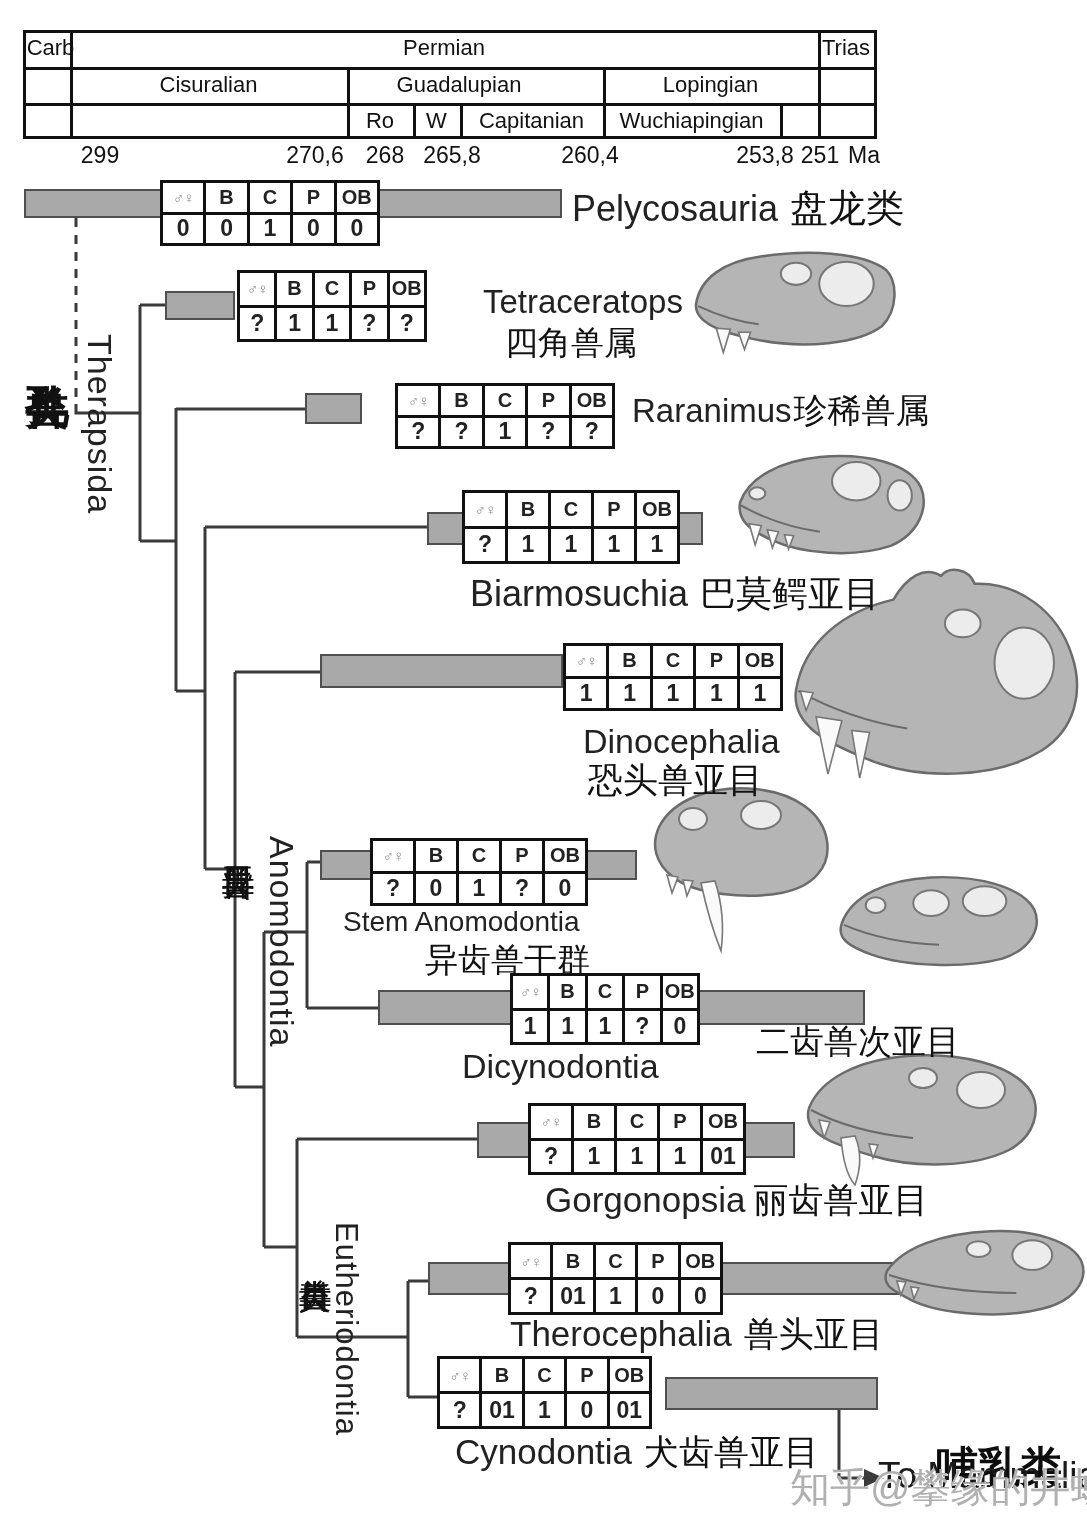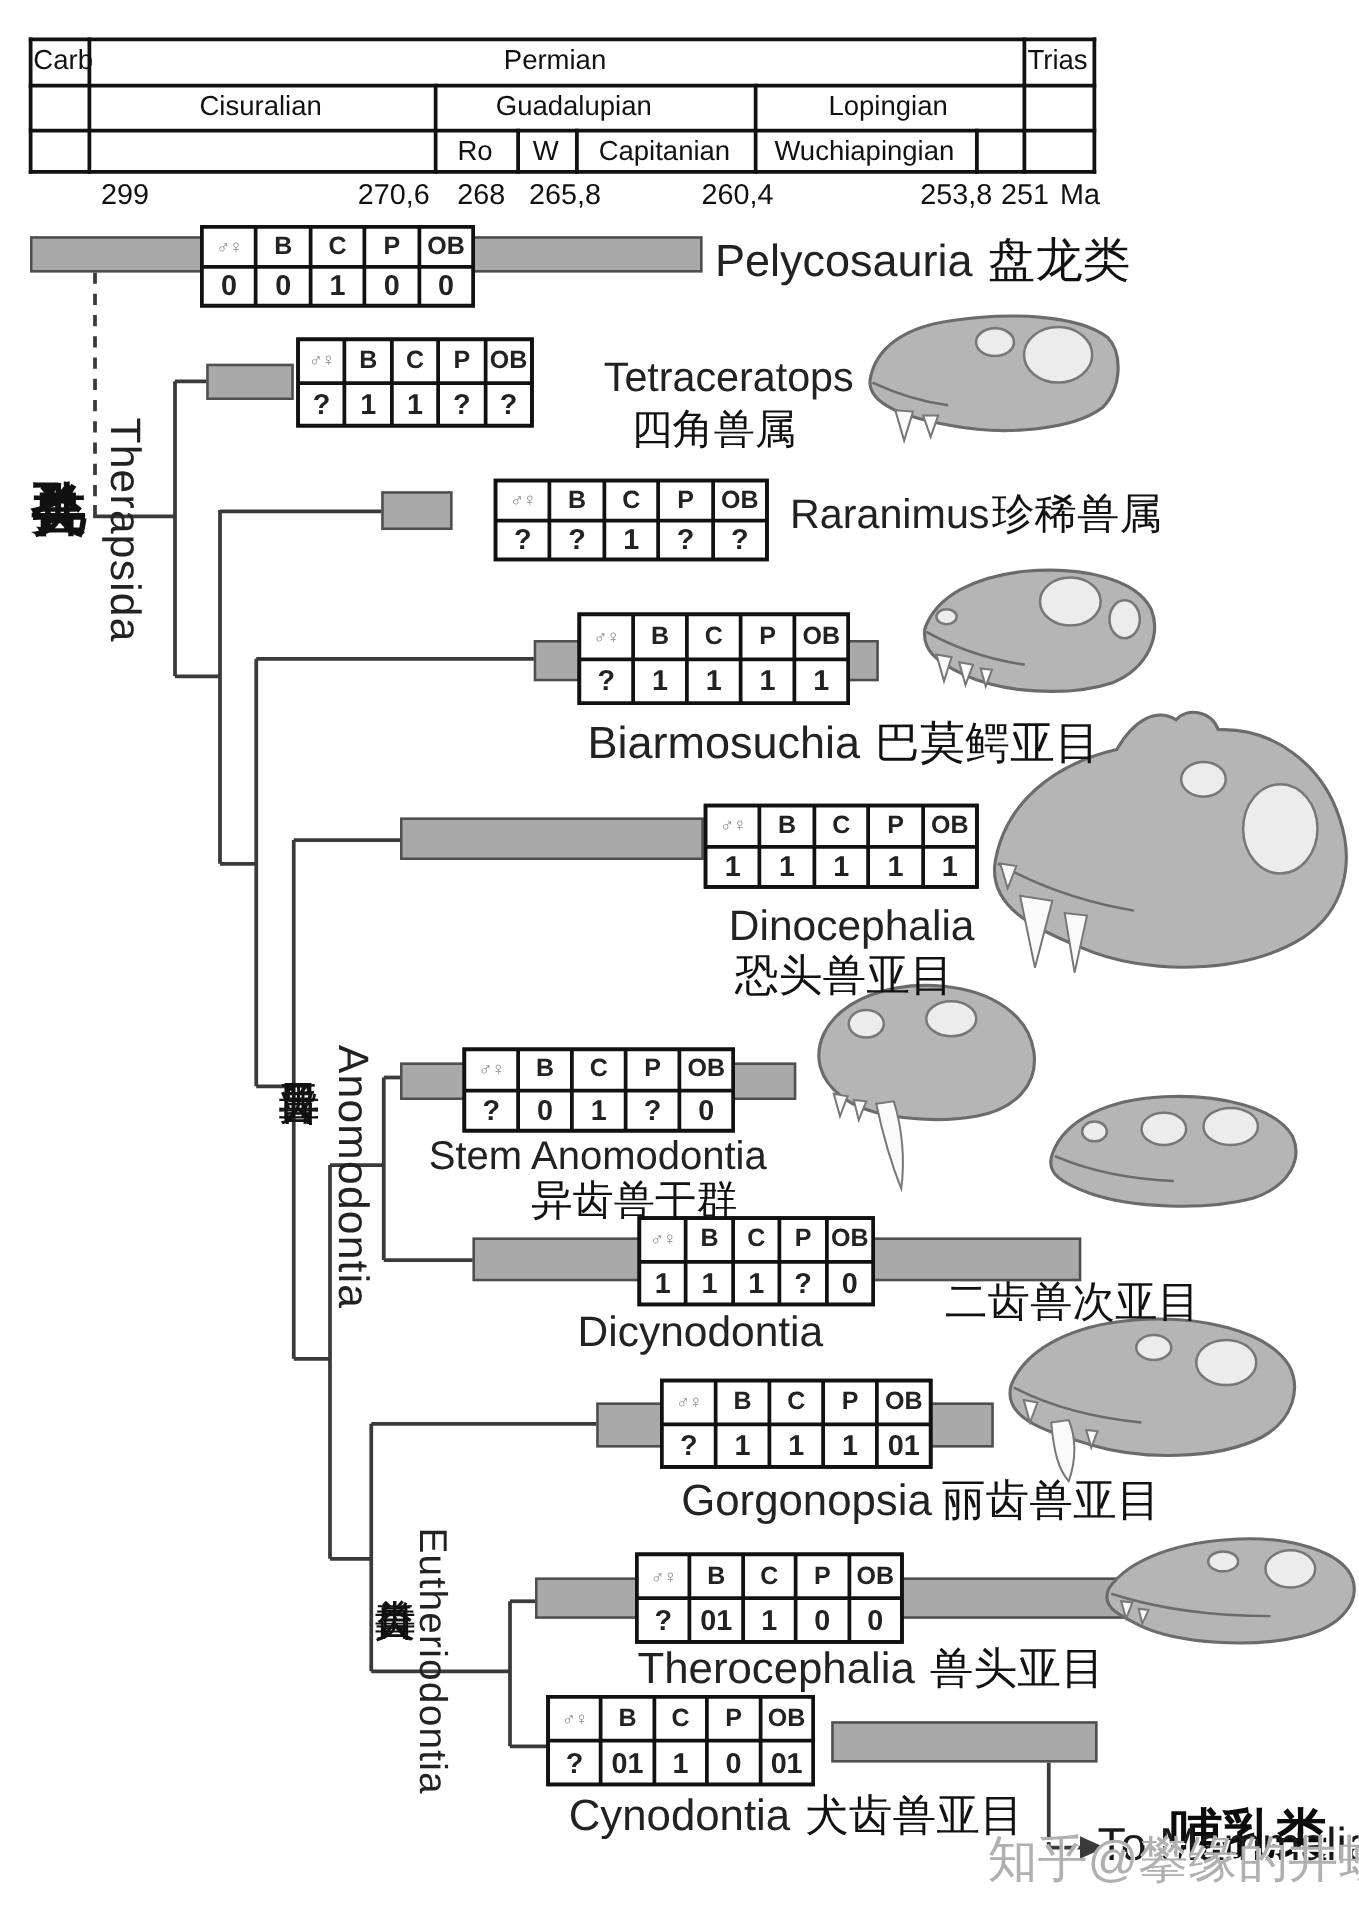--- a/index.html
+++ b/index.html
@@ -276,21 +276,21 @@
     <span class="lat">Biarmosuchia</span>
     <span class="cnb" style="font-size:36px">巴莫鳄亚目</span>
   </div>
   <div class="tx" style="left:583px;top:722px">
     <span class="lat" style="font-size:34px">Dinocephalia</span>
   </div>
   <div class="tx" style="left:588px;top:757px">
     <span class="cnb" style="font-size:35px">恐头兽亚目</span>
   </div>
   <div class="tx" style="left:343px;top:906px">
-    <span class="lat" style="font-size:32px">Stem Anomodontia</span>
+    <span class="lat" style="font-size:28px">Stem Anomodontia</span>
   </div>
   <div class="tx" style="left:425px;top:938px">
     <span class="cnb" style="font-size:33px">异齿兽干群</span>
   </div>
   <div class="tx" style="left:462px;top:1047px">
     <span class="lat" style="font-size:34px">Dicynodontia</span>
   </div>
   <div class="tx" style="left:756px;top:1019px">
     <span class="cnb" style="font-size:34px">二齿兽次亚目</span>
   </div>

